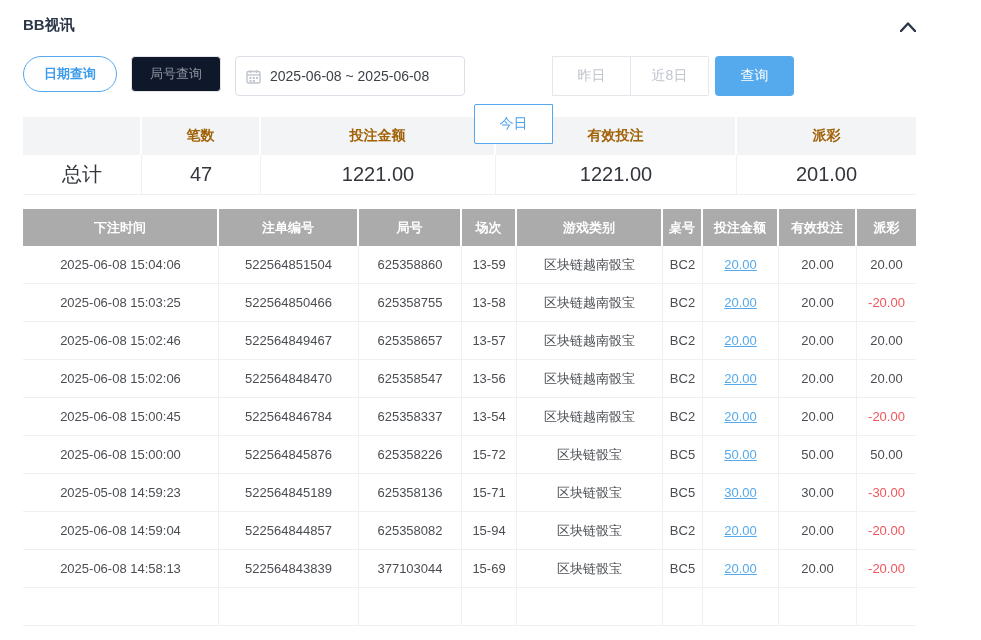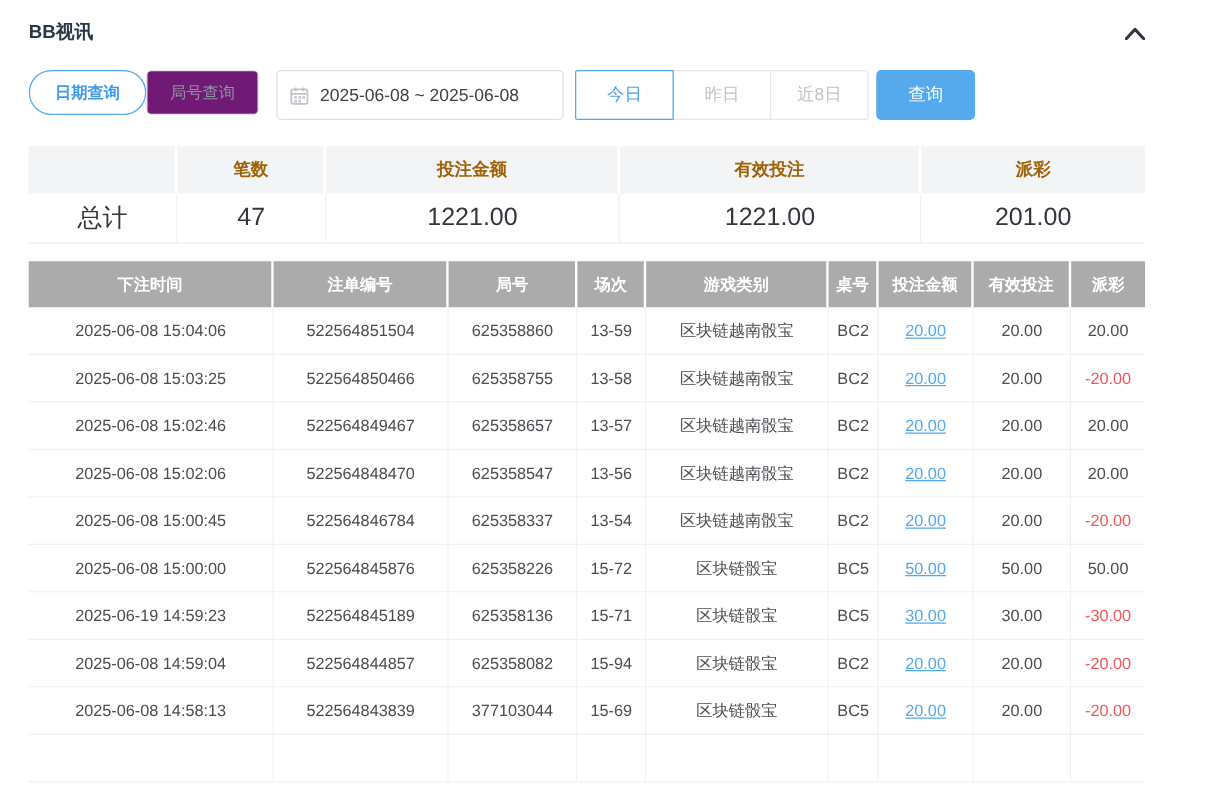--- a/index.html
+++ b/index.html
@@ -20,37 +20,37 @@
   .collapse-btn { cursor:pointer; width:22px; height:22px; display:flex; align-items:center; justify-content:center; position:absolute; right:62px; top:16px; }
 
   
   .toolbar { display:flex; align-items:flex-start; margin:21px 0 0 23px; height:40px; }
   .pill-btn {
     height:36px; padding:0 20px; border-radius:18px;
     border:1px solid #55a8ee; color:#3c9bea; background:#fff;
     font-size:13px; font-weight:bold; display:flex; align-items:center; cursor:pointer;
   }
   .plain-btn {
-    height:36px; padding:13px 18px; border-radius:4px; 
-    border:1px solid #e3e5e9; color:#8f949e; background:#701a75;
+    height:36px; padding:13px 18px; border-radius:4px; margin-left:14px;
+    border:1px solid #e3e5e9; color:#8f949e; background:#0f172a;
     font-size:13px; display:flex; align-items:center; cursor:pointer;
   }
   .date-input {
     height:40px; width:230px; margin-left:14px; border:1px solid #dcdfe6; border-radius:4px;
     background:#fff; display:flex; align-items:center; padding:0 10px; cursor:pointer;
   }
   .date-input .cal { margin-right:9px; display:flex; }
   .date-text { font-size:14px; color:#3d4148; }
   .seg-group { display:flex; margin-left:9px; height:40px; }
   .seg {
     height:40px; width:79px; background:#fff; border:1px solid #e4e7ec;
     display:flex; align-items:center; justify-content:center;
     font-size:14px; color:#c0c4cc; cursor:pointer; margin-left:-1px;
   }
-  .seg:first-child { margin-left:0; border-radius:2px 0 0 2px; }
+  .seg:first-child { margin-left:0; border-radius:2px 0 0 2px;margin-top:48px; }
   .seg:last-child { border-radius:0 2px 2px 0; }
   .seg.active { border:1px solid #55a8ee; color:#4aa0ec; z-index:2; }
   .search-btn {
     height:40px; width:79px; margin-left:6px; border:none; border-radius:4px;
     background:#55aaee; color:#fff; font-size:14px; cursor:pointer;
     display:flex; align-items:center; justify-content:center;
   }
 
   
   table { border-collapse:separate; border-spacing:0; table-layout:fixed; }
@@ -245,21 +245,21 @@
           <td>522564845876</td>
           <td>625358226</td>
           <td>15-72</td>
           <td>区块链骰宝</td>
           <td>BC5</td>
           <td><a class="money-link">50.00</a></td>
           <td>50.00</td>
           <td>50.00</td>
         </tr>
         <tr>
-          <td>2025-06-19 14:59:23</td>
+          <td>2025-05-08 14:59:23</td>
           <td>522564845189</td>
           <td>625358136</td>
           <td>15-71</td>
           <td>区块链骰宝</td>
           <td>BC5</td>
           <td><a class="money-link">30.00</a></td>
           <td>30.00</td>
           <td class="neg">-30.00</td>
         </tr>
         <tr>

